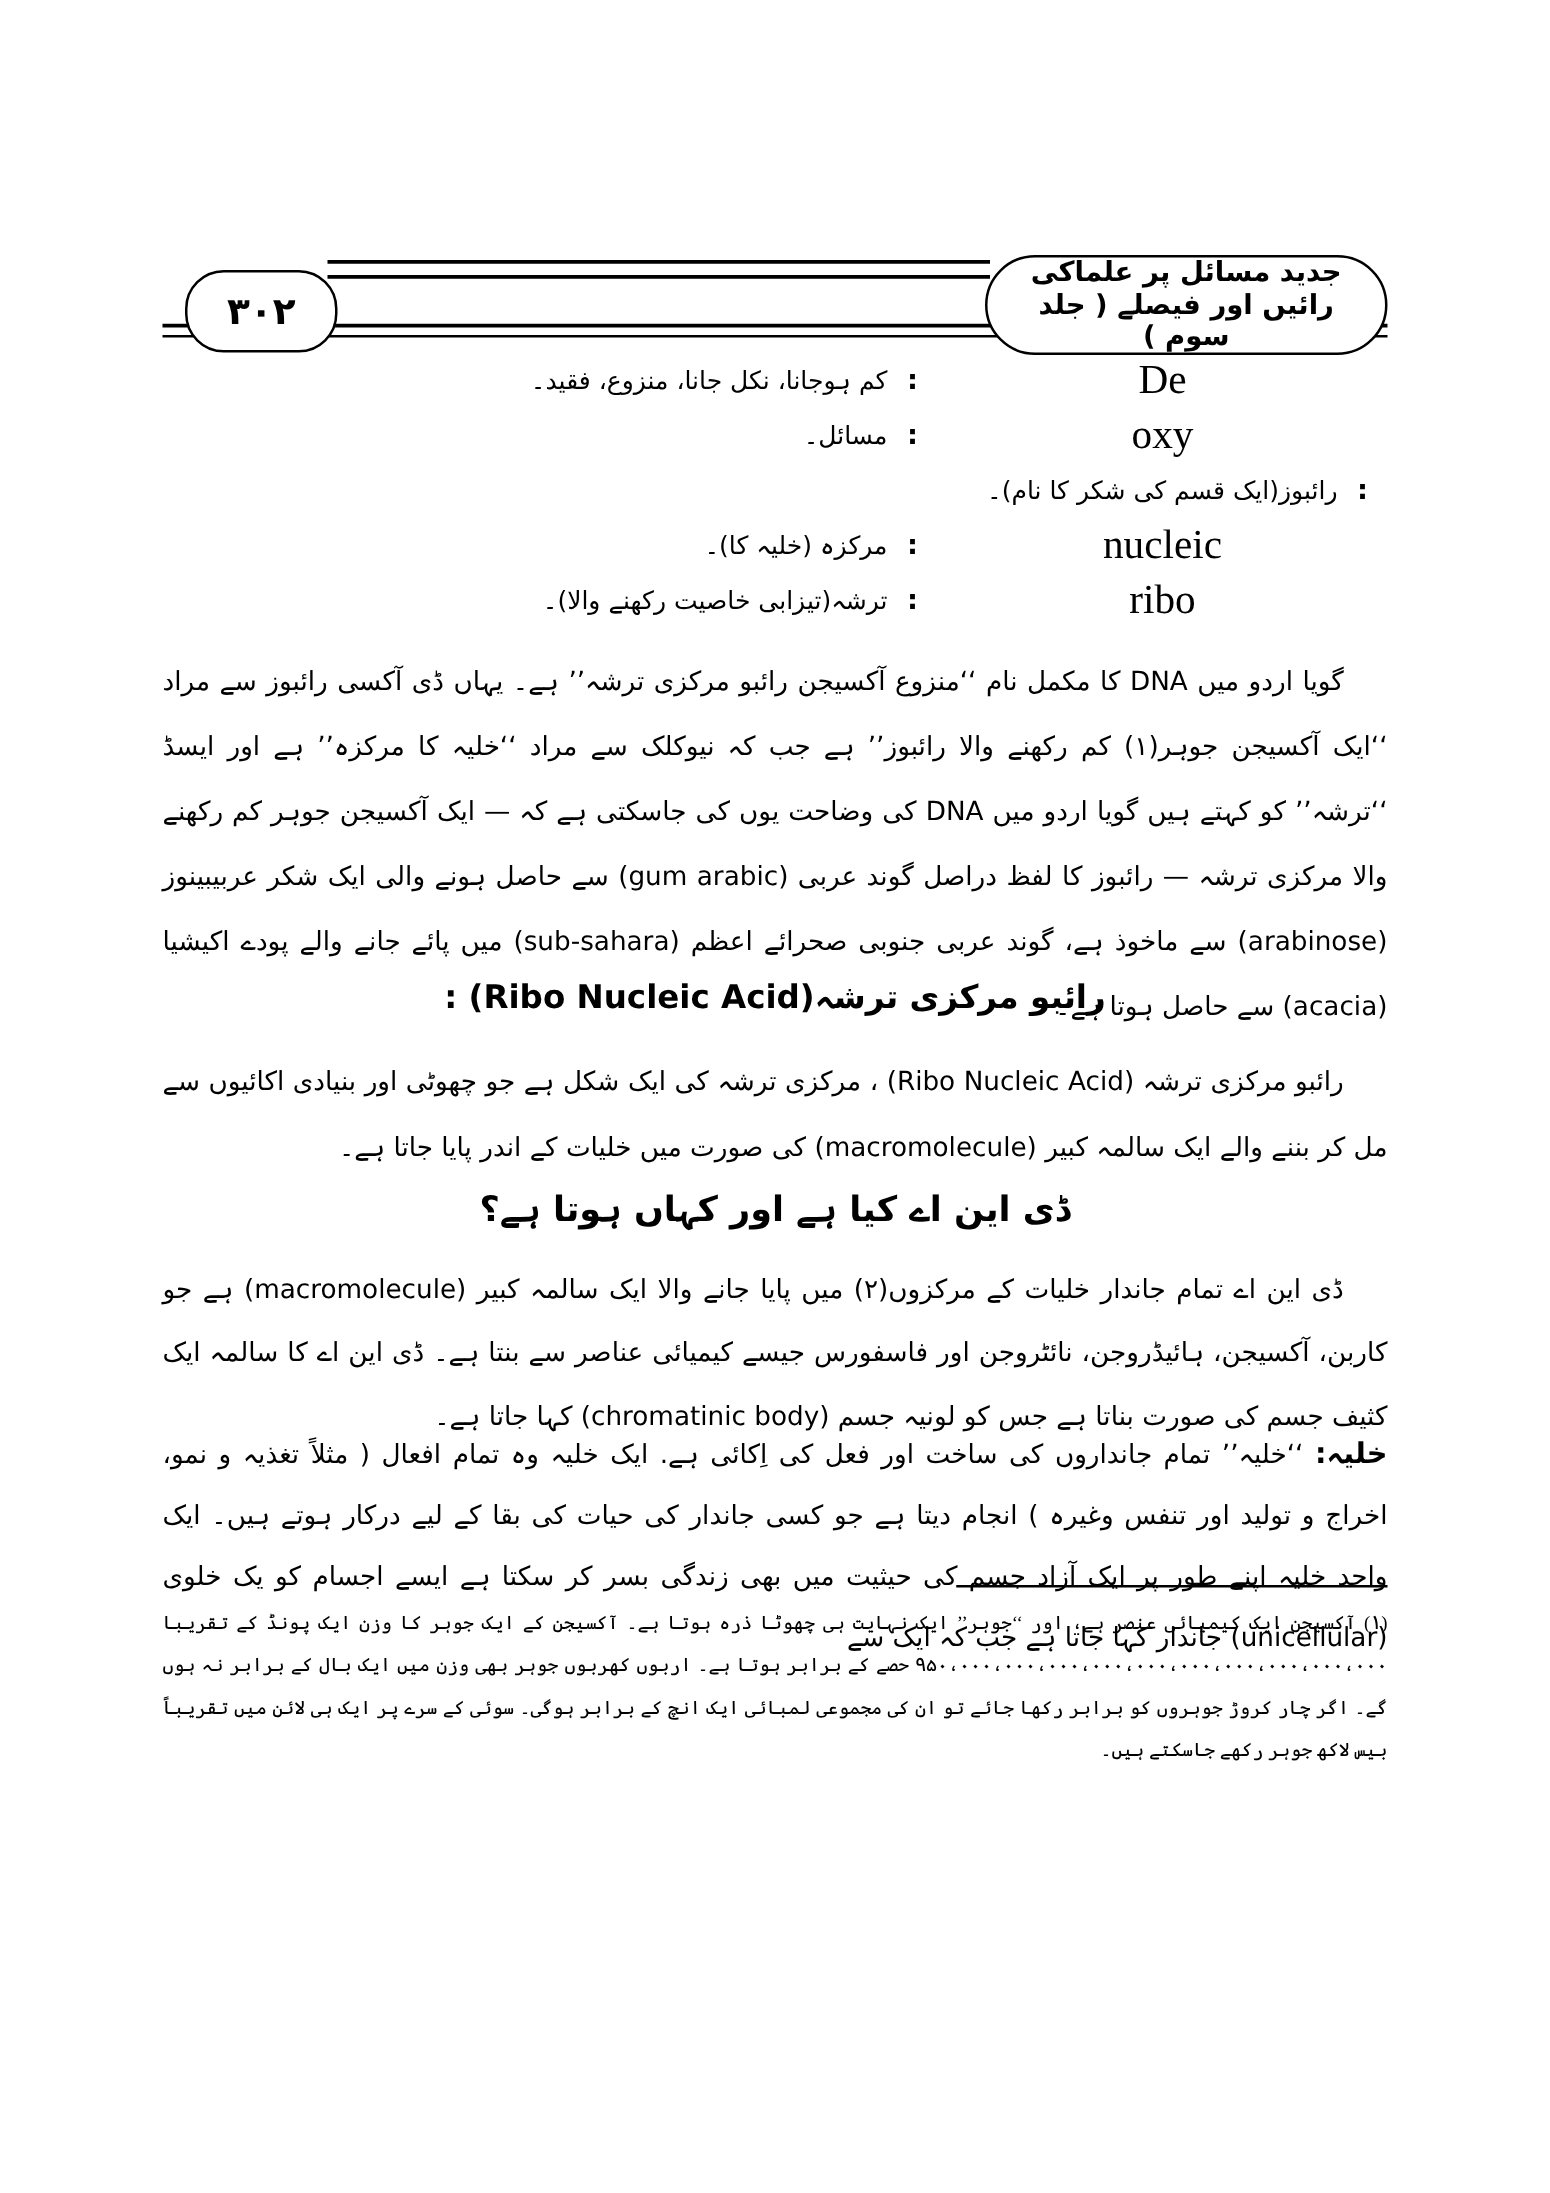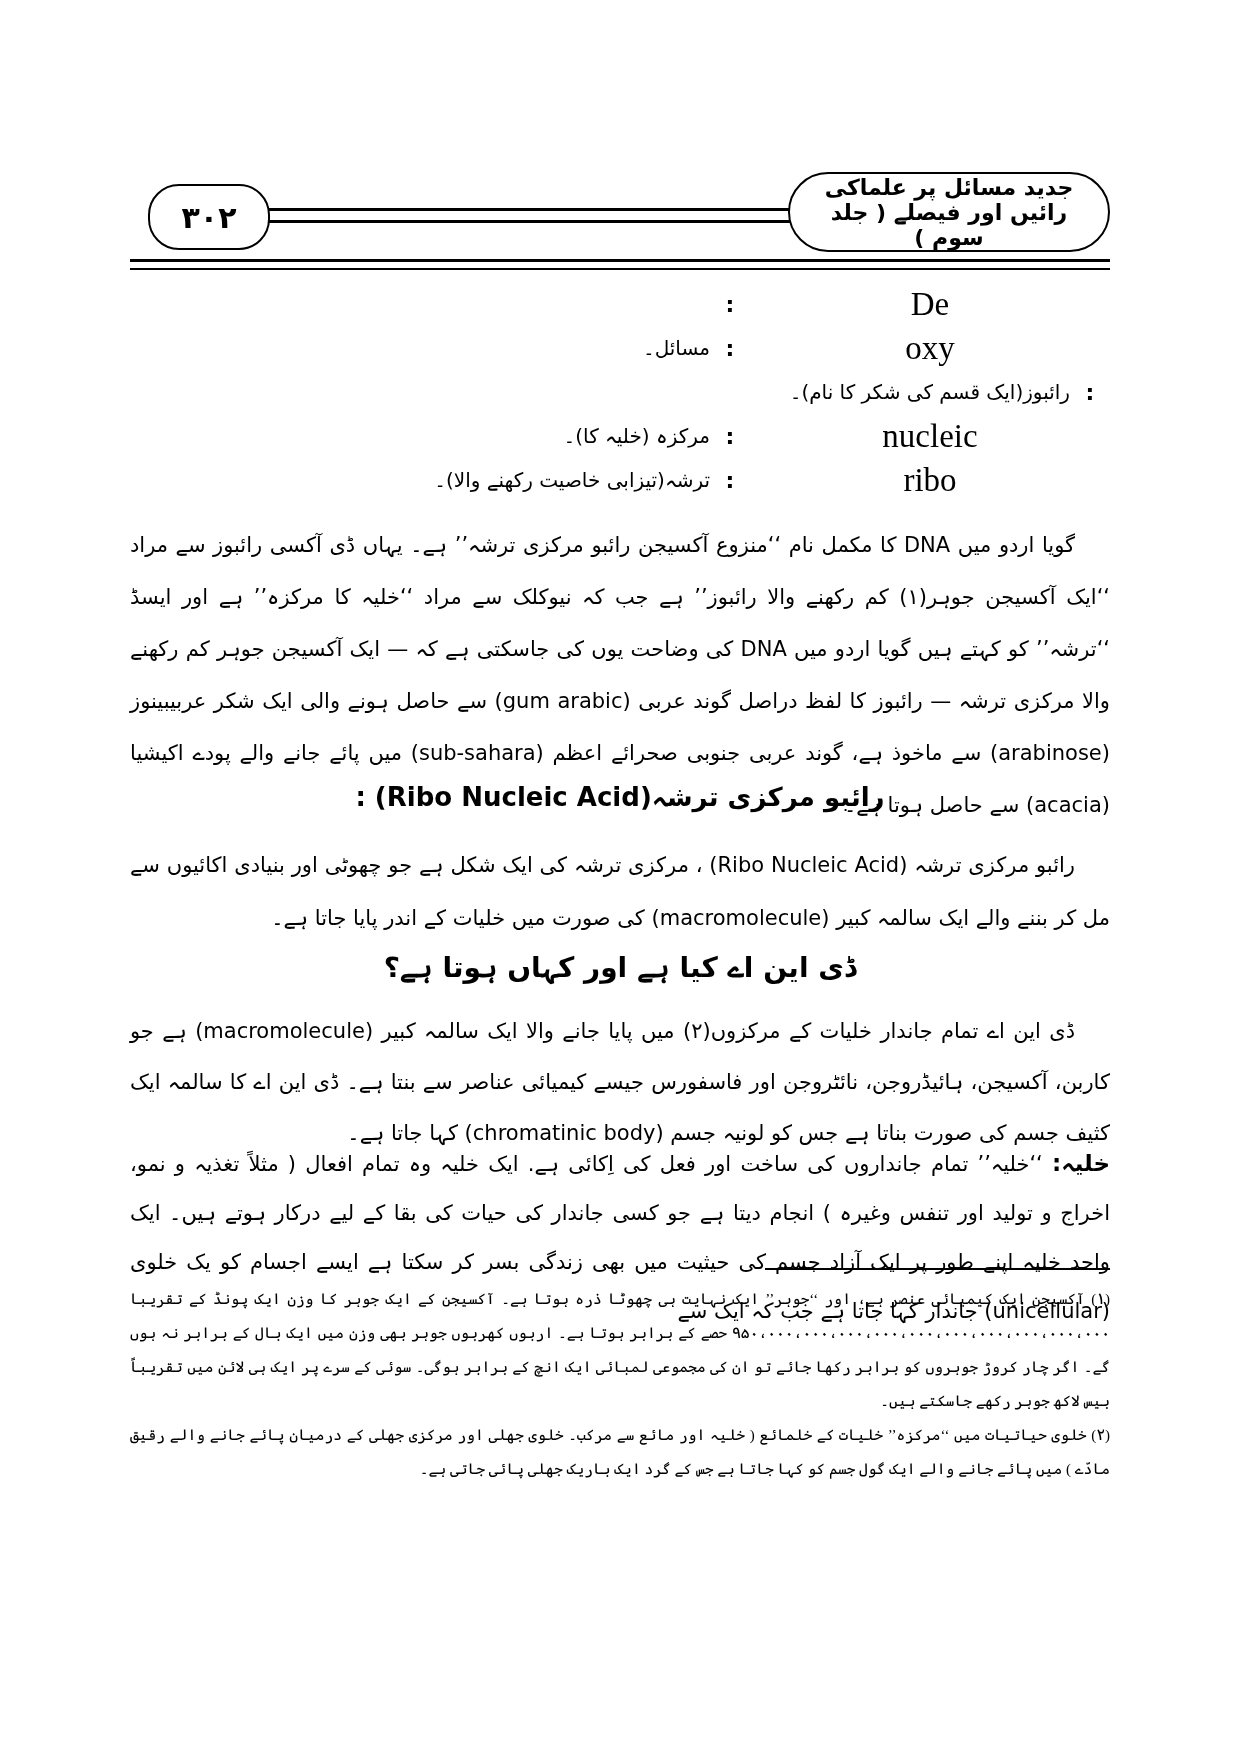--- a/index.html
+++ b/index.html
@@ -4,21 +4,21 @@
 <style>
   html,body{margin:0;padding:0;background:#e8e8e8;}
   .page{
     position:relative;width:1240px;height:1754px;margin:0 auto;
     background:#ffffff;color:#000;overflow:hidden;
     font-family:"DejaVu Sans",sans-serif;
   }
   
   .hdr-badge{
     position:absolute;border:2.5px solid #000;display:flex;
-    align-items:center;justify-content:center;background:#fff;z-index:2;
+    align-items:center;justify-content:center;background:#fff;z-index:2;margin-top:32px;
   }
   .hdr-badge.left{left:148px;top:184px;width:118px;height:62px;border-radius:31px;
     font-size:30px;font-weight:bold;text-align:center;}
   .hdr-badge.right{left:788px;top:172px;width:322px;height:80px;border-radius:40px;
     font-size:22px;font-weight:bold;direction:rtl;text-align:center;padding:0 14px;box-sizing:border-box;}
   .hdr-connector{
     position:absolute;left:262px;top:208px;width:530px;height:9px;
     border-top:3px solid #000;border-bottom:3px solid #000;z-index:1;
   }
   .rule-double{
@@ -70,20 +70,21 @@
   <div class="hdr-connector"></div>
   <div class="hdr-badge right">
     <span>جدید مسائل پر علماکی رائیں اور فیصلے ( جلد سوم )</span>
   </div>
   <div class="rule-double"></div>
 
   <div class="defs">
     <div class="def-row">
       <div class="def-term">De</div>
       <div class="def-colon">:</div>
+      <div class="def-meaning">کم ہوجانا، نکل جانا، منزوع، فقید۔</div>
     </div>
 
     <div class="def-row">
       <div class="def-term">oxy</div>
       <div class="def-colon">:</div>
       <div class="def-meaning">مسائل۔</div>
     </div>
 
     <div class="def-row">
       <div class="def-colon">:</div>
@@ -111,16 +112,15 @@
 
   <h2 class="heading" id="heading2">ڈی این اے کیا ہے اور کہاں ہوتا ہے؟</h2>
 
   <p class="para indent" id="para3">ڈی این اے تمام جاندار خلیات کے مرکزوں(۲) میں پایا جانے والا ایک سالمہ کبیر (macromolecule) ہے جو کاربن، آکسیجن، ہائیڈروجن، نائٹروجن اور فاسفورس جیسے کیمیائی عناصر سے بنتا ہے۔ ڈی این اے کا سالمہ ایک کثیف جسم کی صورت بناتا ہے جس کو لونیہ جسم (chromatinic body) کہا جاتا ہے۔</p>
 
   <p class="para" id="para4"><span class="lead">خلیہ:</span><span> ‘‘خلیہ’’ تمام جانداروں کی ساخت اور فعل کی اِکائی ہے. ایک خلیہ وہ تمام افعال ( مثلاً تغذیہ و نمو، اخراج و تولید اور تنفس وغیرہ ) انجام دیتا ہے جو کسی جاندار کی حیات کی بقا کے لیے درکار ہوتے ہیں۔ ایک واحد خلیہ اپنے طور پر ایک آزاد جسم کی حیثیت میں بھی زندگی بسر کر سکتا ہے ایسے اجسام کو یک خلوی (unicellular) جاندار کہا جاتا ہے جب کہ ایک سے</span></p>
 
   <div class="fn-rule"></div>
   <div class="footnotes">
     <p>(۱) آکسیجن ایک کیمیائی عنصر ہے، اور ‘‘جوہر’’ ایک نہایت ہی چھوٹا ذرہ ہوتا ہے۔ آکسیجن کے ایک جوہر کا وزن ایک پونڈ کے تقریبا ۹۵۰،۰۰۰،۰۰۰،۰۰۰،۰۰۰،۰۰۰،۰۰۰،۰۰۰،۰۰۰،۰۰۰،۰۰۰ حصے کے برابر ہوتا ہے۔ اربوں کھربوں جوہر بھی وزن میں ایک بال کے برابر نہ ہوں گے۔ اگر چار کروڑ جوہروں کو برابر رکھا جائے تو ان کی مجموعی لمبائی ایک انچ کے برابر ہوگی۔ سوئی کے سرے پر ایک ہی لائن میں تقریباً بیس لاکھ جوہر رکھے جاسکتے ہیں۔</p>
-    <p>(۲) خلوی حیاتیات میں ‘‘مرکزہ’’ خلیات کے خلمائع ( خلیہ اور مائع سے مرکب۔ خلوی جھلی اور مرکزی جھلی کے درمیان پائے جانے والے رقیق مادّے ) میں پائے جانے والے ایک گول جسم کو کہا جاتا ہے جس کے گرد ایک باریک جھلی پائی جاتی ہے۔</p>
   </div>
 
 </div>
 
 </body></html>

